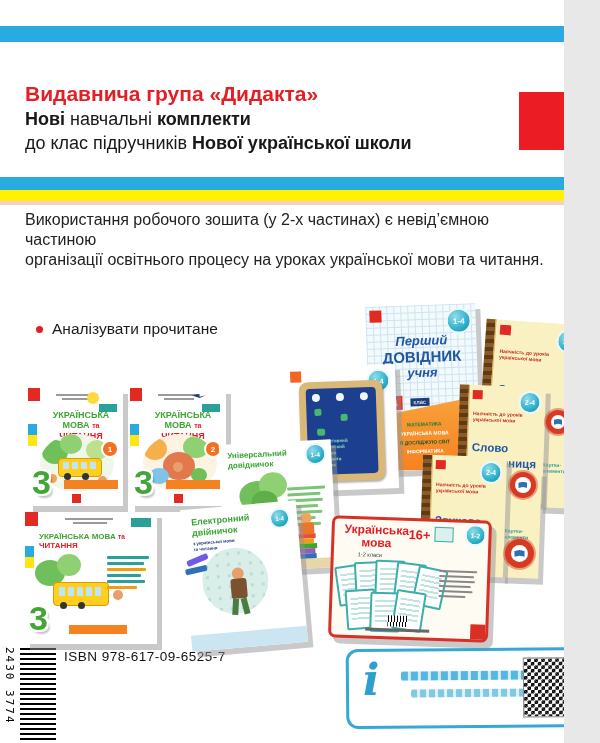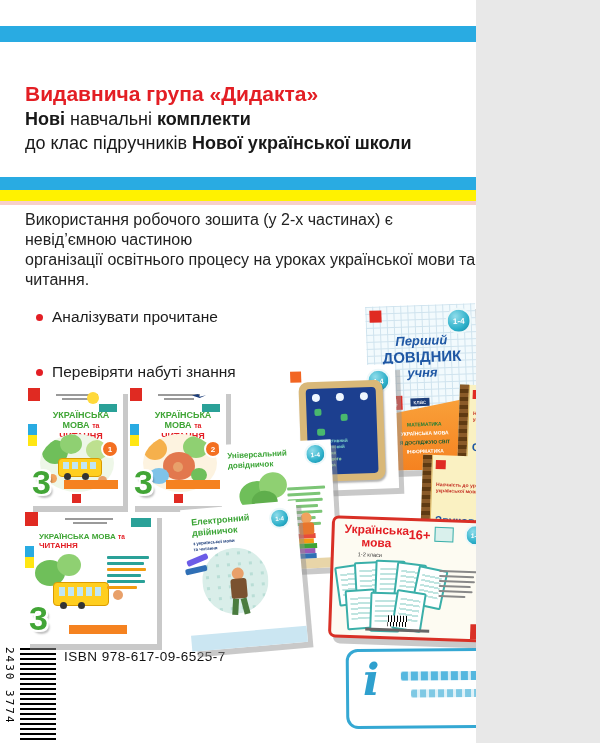--- a/index.html
+++ b/index.html
@@ -1,16 +1,16 @@
 <!DOCTYPE html>
 <html><head>
 <meta charset="utf-8">
 <style>
   html,body{margin:0;padding:0;background:#e8e8e8;}
-  .canvas{position:relative;width:476px;height:743px;background:#ffffff;overflow:hidden;
+  .canvas{position:relative;width:564px;height:743px;background:#ffffff;overflow:hidden;
           font-family:"Liberation Sans", sans-serif;color:#1e1e1e;}
   .abs{position:absolute;}
   
   .top-band{left:0;top:26px;width:600px;height:16px;background:#29abe2;}
   .publisher{left:25px;top:82px;font-size:21px;font-weight:bold;color:#e31e24;}
   .hline{left:25px;font-size:18px;color:#181818;}
   .sq-red{left:519px;top:92px;width:59px;height:58px;background:#ec1c24;}
   .sq-blue{left:586px;top:92px;width:14px;height:58px;background:#29a8e0;}
   .stripe-b{left:0;top:177px;width:600px;height:13px;background:#29abe2;}
   .stripe-y{left:0;top:190px;width:600px;height:11px;background:#fff200;}
@@ -109,27 +109,23 @@
   <div class="abs sq-blue"></div>
   <div class="abs stripe-b"></div>
   <div class="abs stripe-y"></div>
   <div class="abs stripe-p"></div>
 
   <div class="abs intro">
     <div>Використання робочого зошита (у 2-х частинах) є невід’ємною частиною</div>
     <div>організації освітнього процесу на уроках української мови та читання.</div>
   </div>
 
-  <div class="abs bullet-row" style="top:308px;">
+  <div class="abs bullet-row" style="top:320px;">
       <i class="bullet-dot"></i>
       <span class="bullet-txt">Аналізувати прочитане</span>
-    </div>
-  <div class="abs bullet-row" style="top:363px;">
-      <i class="bullet-dot"></i>
-      <span class="bullet-txt">Перевіряти набуті знання</span>
     </div>
 
   <div class="card graph" style="left:368px;top:305px;width:110px;height:165px;transform:rotate(-2deg);z-index:2;">
     <span class="logo-r" style="left:4px;top:4px;width:12px;height:12px;"></span>
     <span class="badge" style="right:4px;top:4px;width:22px;height:22px;font-size:8px;">1-4</span>
     <div style="position:absolute;left:0;right:0;top:28px;text-align:center;">
       <div class="ctitle" style="font-size:13px;font-style:italic;">Перший</div>
       <div class="ctitle" style="font-size:15px;">ДОВІДНИК</div>
       <div class="ctitle" style="font-size:13px;font-style:italic;">учня</div>
     </div>

